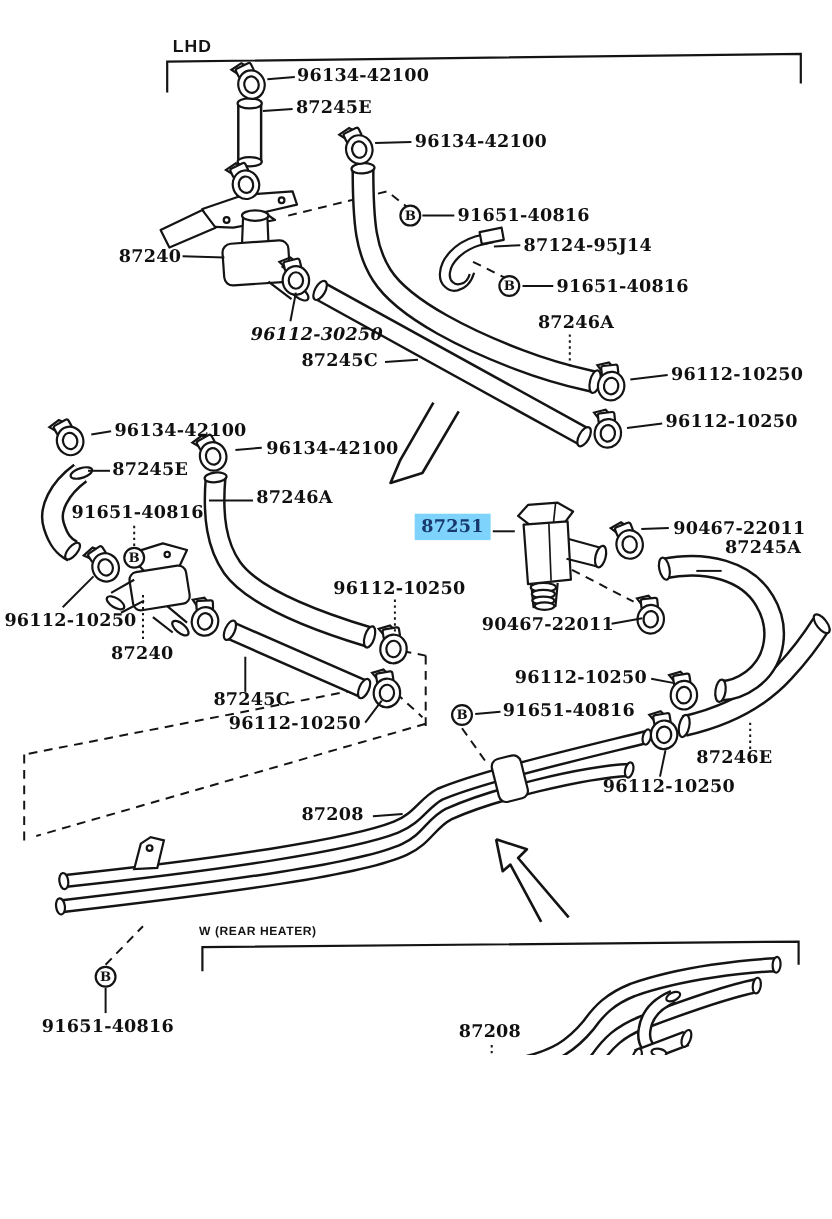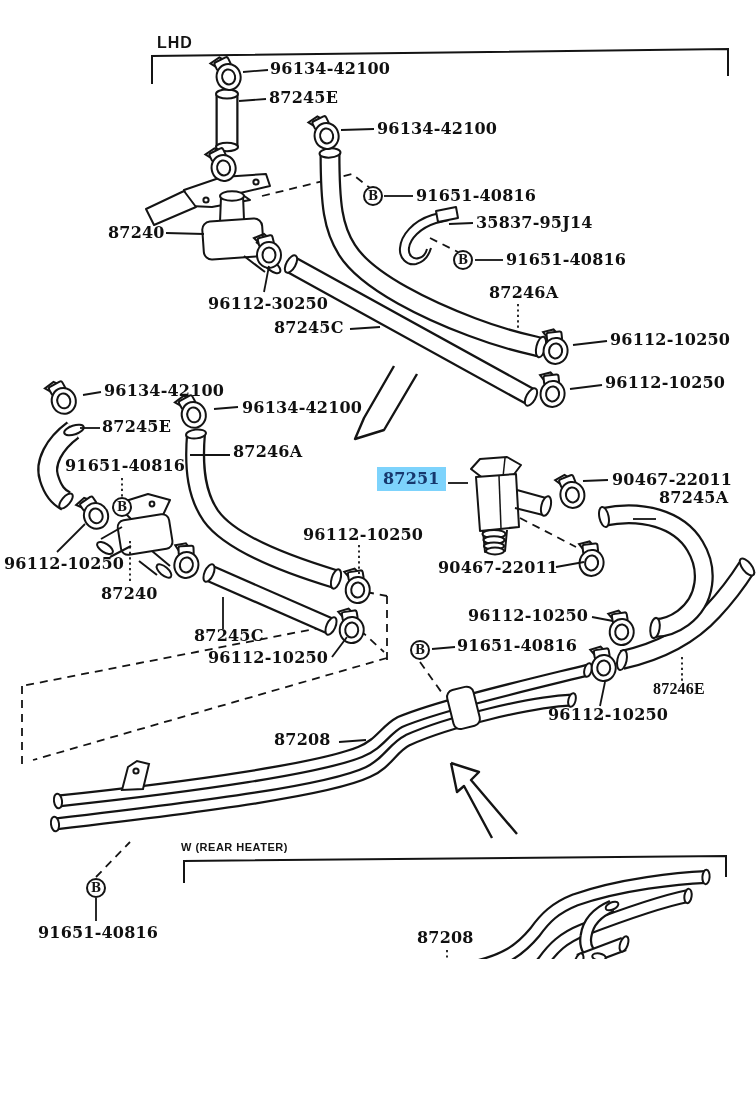--- a/index.html
+++ b/index.html
@@ -251,45 +251,45 @@
   </svg>
 
   <div class="section-label" id="lhd-label">LHD</div>
   <div class="section-label" id="rear-label">W (REAR HEATER)</div>
   <div id="footer-code">870702-C</div>
 
 <div class="part-label" style="left: 270px; top: 61px;">96134-42100</div>
     <div class="part-label" style="left: 269px; top: 90px;">87245E</div>
     <div class="part-label" style="left: 377px; top: 121px;">96134-42100</div>
     <div class="part-label" style="left: 416px; top: 188px;">91651-40816</div>
-    <div class="part-label" style="left: 476px; top: 215px;">35837-95J14</div>
+    <div class="part-label" style="left: 476px; top: 215px;">87124-95J14</div>
     <div class="part-label" style="left: 506px; top: 252px;">91651-40816</div>
     <div class="part-label" style="left: 108px; top: 225px;">87240</div>
-    <div class="part-label" style="left: 208px; top: 296px;">96112-30250</div>
+    <div class="part-label" style="left: 228px; top: 296px; font-style: italic;">96112-30250</div>
     <div class="part-label" style="left: 274px; top: 320px;">87245C</div>
     <div class="part-label" style="left: 489px; top: 285px;">87246A</div>
     <div class="part-label" style="left: 610px; top: 332px;">96112-10250</div>
     <div class="part-label" style="left: 605px; top: 375px;">96112-10250</div>
     <div class="part-label" style="left: 104px; top: 383px;">96134-42100</div>
     <div class="part-label" style="left: 242px; top: 400px;">96134-42100</div>
     <div class="part-label" style="left: 102px; top: 419px;">87245E</div>
     <div class="part-label" style="left: 233px; top: 444px;">87246A</div>
     <div class="part-label" style="left: 65px; top: 458px;">91651-40816</div>
     <div class="part-label" style="left: 4px; top: 556px;">96112-10250</div>
     <div class="part-label" style="left: 101px; top: 586px;">87240</div>
     <div class="part-label highlighted" style="left: 383px; top: 471px; background: #7dd3fc; color: rgb(22, 56, 109);">87251</div>
     <div class="part-label" style="left: 612px; top: 472px;">90467-22011</div>
     <div class="part-label" style="left: 659px; top: 490px;">87245A</div>
     <div class="part-label" style="left: 438px; top: 560px;">90467-22011</div>
     <div class="part-label" style="left: 303px; top: 527px;">96112-10250</div>
     <div class="part-label" style="left: 194px; top: 628px;">87245C</div>
     <div class="part-label" style="left: 208px; top: 650px;">96112-10250</div>
     <div class="part-label" style="left: 468px; top: 608px;">96112-10250</div>
     <div class="part-label" style="left: 457px; top: 638px;">91651-40816</div>
-    <div class="part-label" style="left: 653px; top: 681px; font-family: Liberation Serif, serif;">87246E</div>
+    <div class="part-label" style="left: 633px; top: 681px;">87246E</div>
     <div class="part-label" style="left: 548px; top: 707px;">96112-10250</div>
     <div class="part-label" style="left: 274px; top: 732px;">87208</div>
     <div class="part-label" style="left: 38px; top: 925px;">91651-40816</div>
     <div class="part-label" style="left: 417px; top: 930px;">87208</div>
     <div class="callout-b" style="left: 373px; top: 196px;">B</div>
     <div class="callout-b" style="left: 463px; top: 260px;">B</div>
     <div class="callout-b" style="left: 122px; top: 507px;">B</div>
     <div class="callout-b" style="left: 420px; top: 650px;">B</div>
     <div class="callout-b" style="left: 96px; top: 888px;">B</div>
   </div>

